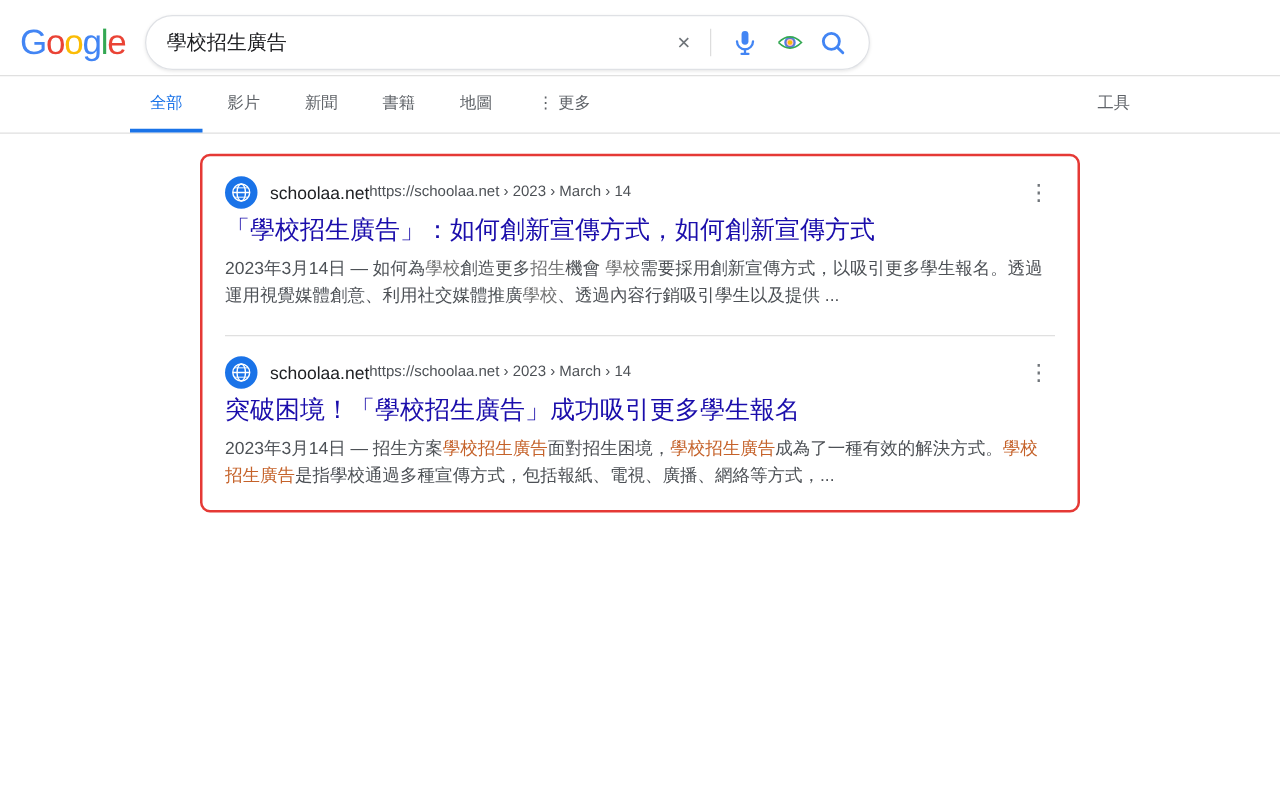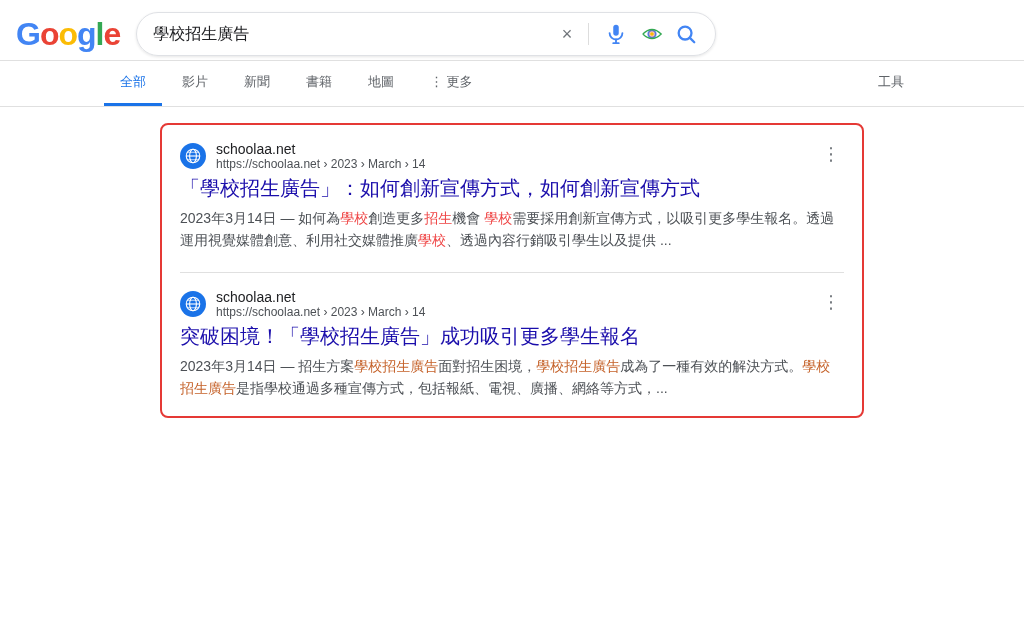--- a/index.html
+++ b/index.html
@@ -12,22 +12,22 @@
 
     
     .header {
       display: flex;
       align-items: center;
       padding: 12px 16px 4px 16px;
       border-bottom: 1px solid #e0e0e0;
       gap: 16px;
     }
     .google-logo {
-      font-size: 32px;
-      font-weight: bold;
+      font-size: 28px;
+      font-weight: normal;
       letter-spacing: -1px;
       flex-shrink: 0;
     }
     .google-logo .g-blue { color: #4285F4; }
     .google-logo .g-red { color: #EA4335; }
     .google-logo .g-yellow { color: #FBBC05; }
     .google-logo .g-green { color: #34A853; }
 
     .search-bar-container {
       display: flex;
@@ -137,21 +137,20 @@
       align-items: center;
       justify-content: center;
       flex-shrink: 0;
     }
     .site-favicon svg {
       width: 18px;
       height: 18px;
     }
     .site-info {
       display: flex;
-      flex-direction: column;
       flex: 1;
     }
     .site-name {
       font-size: 14px;
       color: #202124;
       font-weight: 400;
     }
     .site-url {
       font-size: 12px;
       color: #4d5156;
@@ -176,21 +175,21 @@
       text-decoration: none;
       display: block;
     }
 
     .result-snippet {
       font-size: 14px;
       color: #4d5156;
       line-height: 1.6;
     }
     .result-snippet .highlight {
-      color: #ef4444;
+      color: #737373;
     }
     .result-snippet .highlight-orange {
       color: #c5622a;
     }
   </style>
 </head>
 <body>
 
 <div class="header">
 

